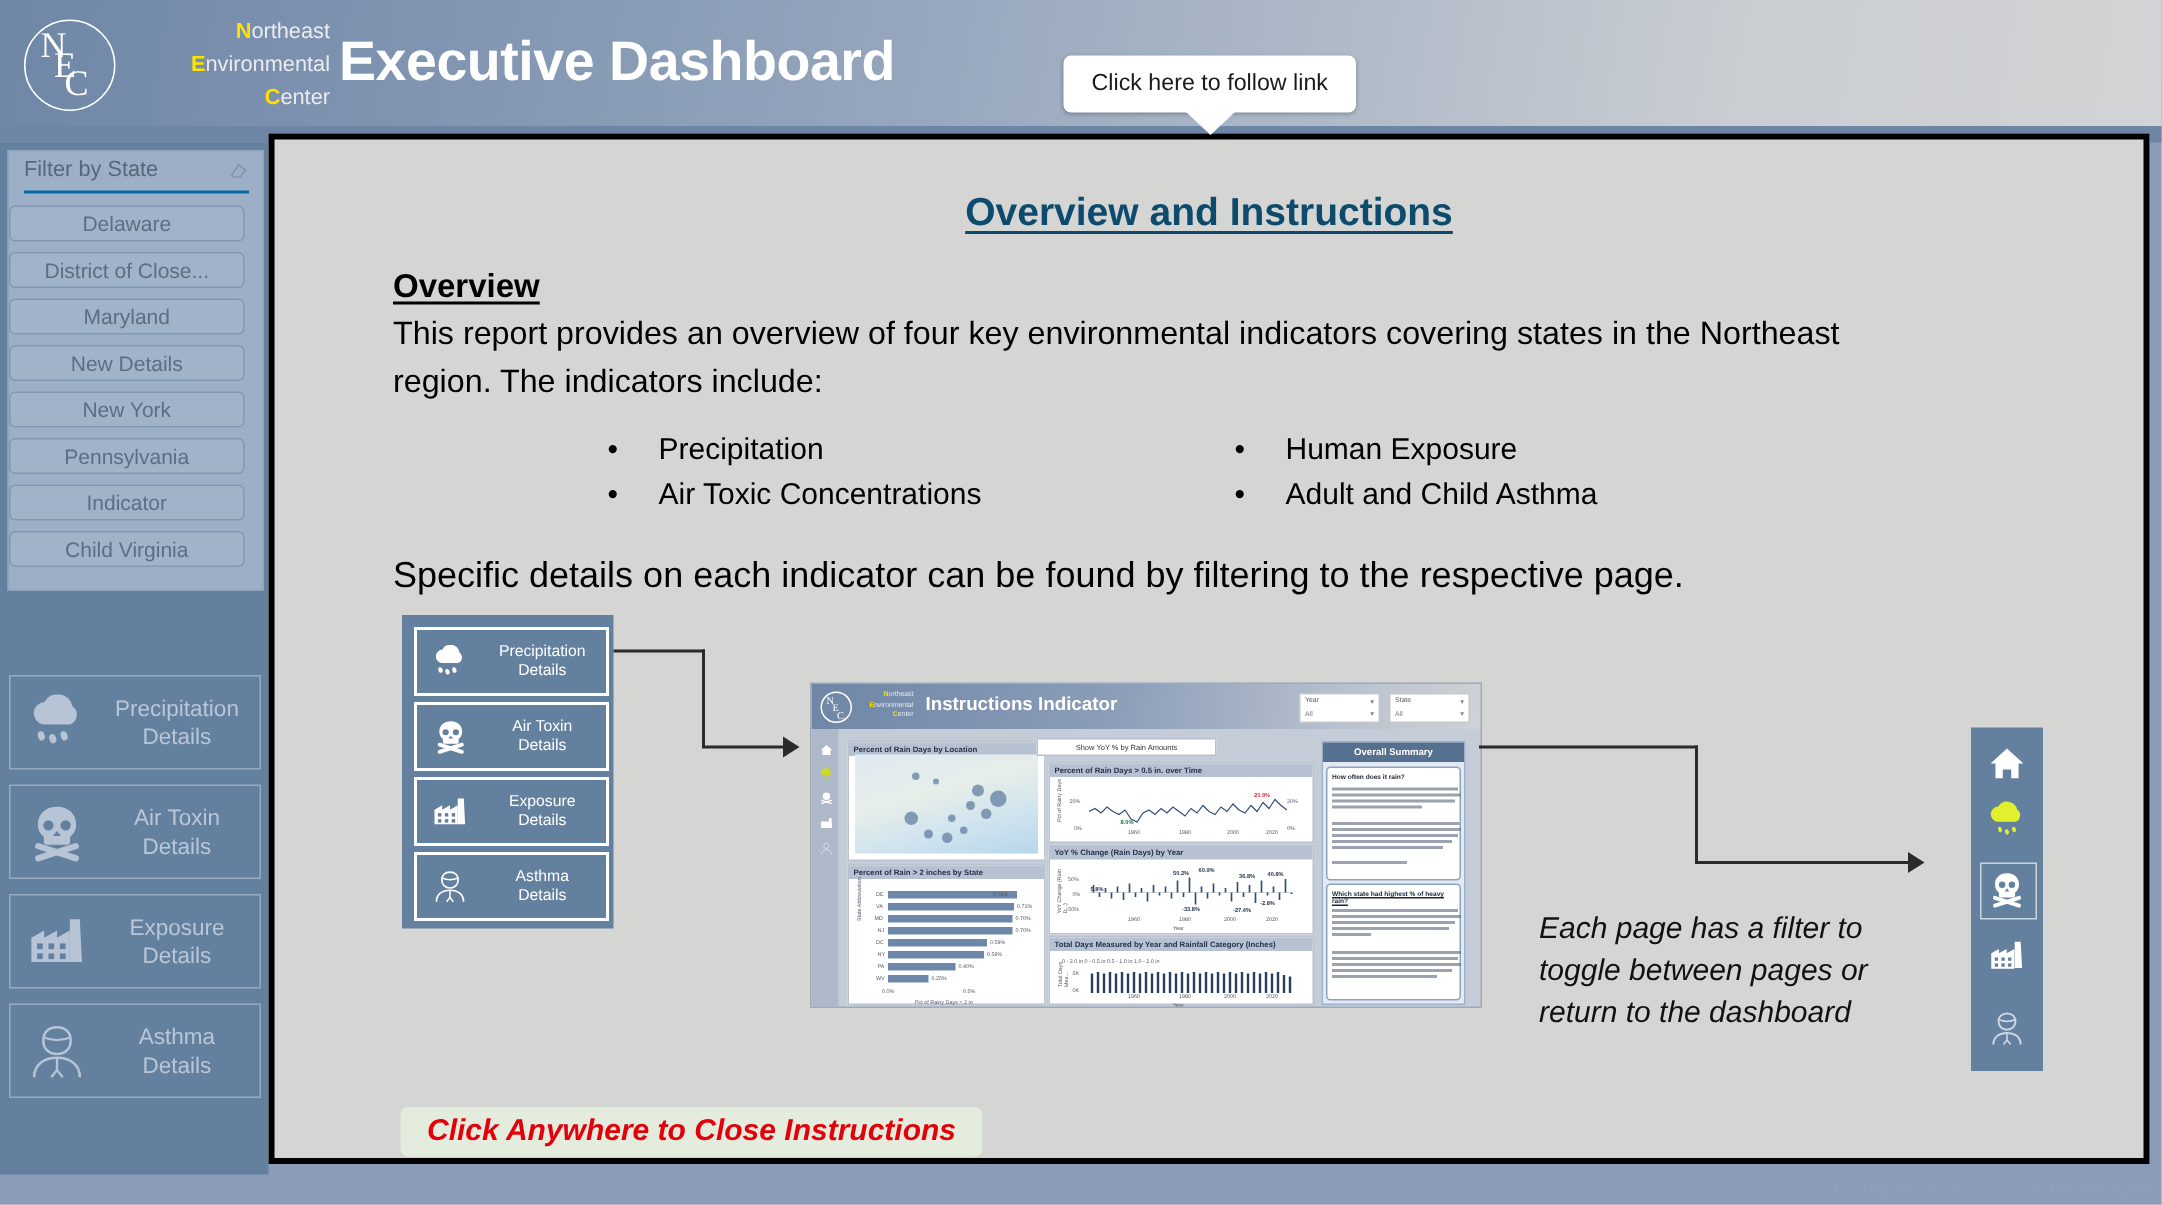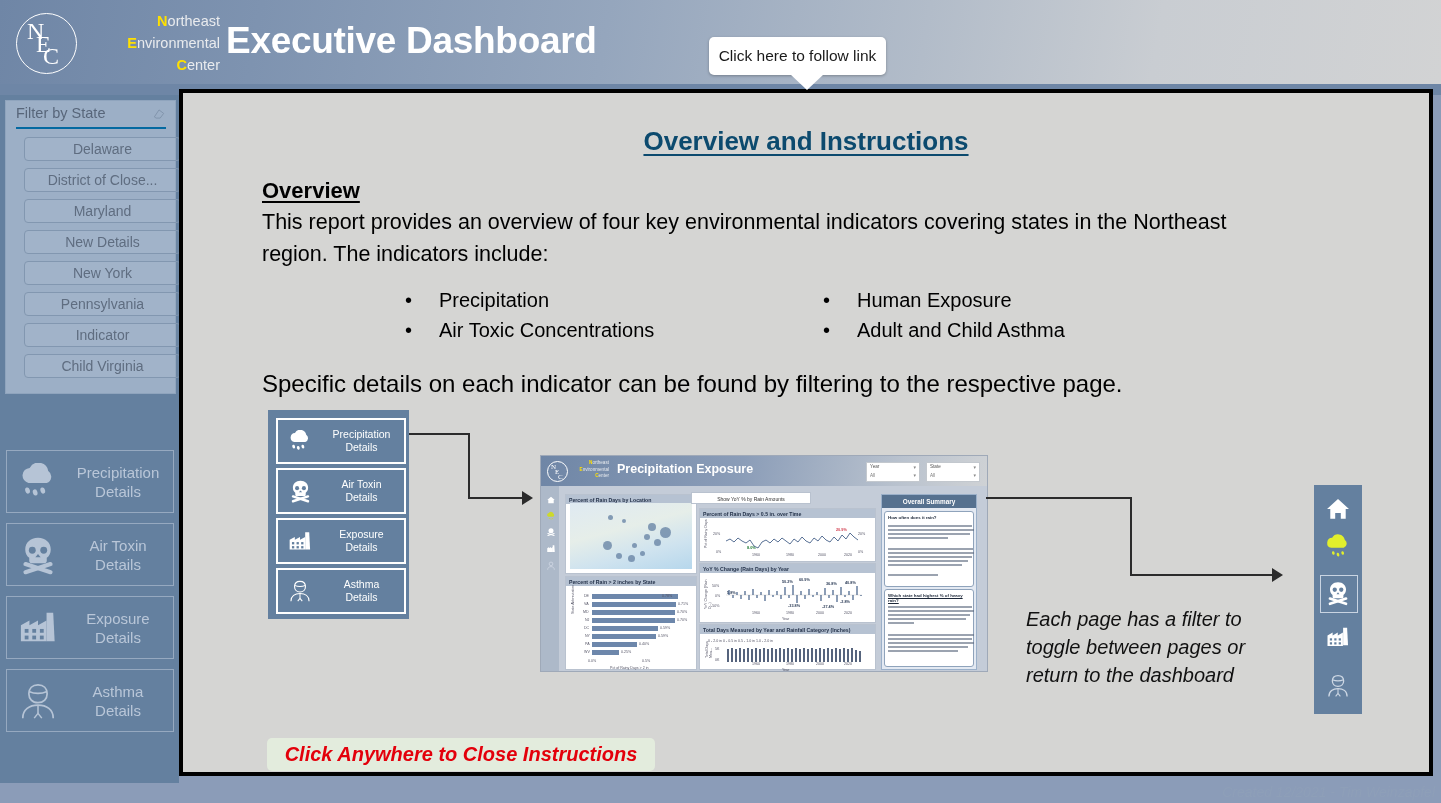--- a/index.html
+++ b/index.html
@@ -34,21 +34,21 @@
     font-size:14.5px;line-height:22px;color:#e9ebee;text-align:right;
   }
   #logo-text .hl{color:#ffe000;font-weight:bold;}
   #app-title{
     position:absolute;left:226px;top:20px;
     font-size:37px;font-weight:bold;color:#ffffff;letter-spacing:-0.3px;
   }
 
   
   #tooltip{
-    position:absolute;left:709px;top:37px;width:177px;height:38px;
+    position:absolute;left:709px;top:37px;width:195px;height:38px;
     background:#ffffff;border-radius:5px;
     box-shadow:0 1px 3px rgba(0,0,0,.28);
     display:flex;align-items:center;justify-content:center;
     font-size:15.5px;color:#1a1a1a;z-index:30;
   }
   #tooltip-arrow{
     position:absolute;left:790px;top:74px;width:0;height:0;
     border-left:17px solid transparent;border-right:17px solid transparent;
     border-top:16px solid #ffffff;z-index:30;
   }
@@ -66,21 +66,21 @@
     position:absolute;left:10px;top:4px;width:150px;height:22px;
     border-bottom:2px solid #0369a1;
   }
   #filter-title{
     position:absolute;left:0;top:0;font-size:14.5px;color:#58667a;
   }
   #eraser-icon{
     position:absolute;right:0;top:2px;width:14px;height:14px;
   }
   .slicer{
-    position:absolute;left:18px;width:155px;height:22px;
+    position:absolute;left:0;width:155px;height:22px;
     border:1px solid #8297b0;border-radius:4px;
     background:rgba(255,255,255,.06);
     display:flex;align-items:center;justify-content:center;
     font-size:14px;color:#5f6d80;
   }
   #nav-panel{position:absolute;left:6px;top:355px;width:168px;}
   .navbtn{
     position:relative;width:166px;height:61px;margin-bottom:10px;
     border:1.5px solid #96a9c0;background:#64809f;
     display:flex;align-items:center;
@@ -421,21 +421,21 @@
       <div id="pv-circle">
         <i style="left:3px;top:1px;">N</i>
           <i style="left:7px;top:6px;">E</i>
           <i style="left:10px;top:11px;">C</i>
       </div>
       <div id="pv-logotext">
         <div><span class="hl">N</span><span>ortheast</span></div>
         <div><span class="hl">E</span><span>nvironmental</span></div>
         <div><span class="hl">C</span><span>enter</span></div>
       </div>
-      <div id="pv-title">Precipitation Exposure</div>
+      <div id="pv-title">Instructions Indicator</div>
       <div class="pv-slicer" style="left:325px">
         <span class="pl">Year</span>
         <span class="pv">All</span>
         <span class="pc" style="top:1px">▾</span>
         <span class="pc" style="top:9px">▾</span>
       </div>
       <div class="pv-slicer" style="left:385px">
         <span class="pl">State</span>
         <span class="pv">All</span>
         <span class="pc" style="top:1px">▾</span>

